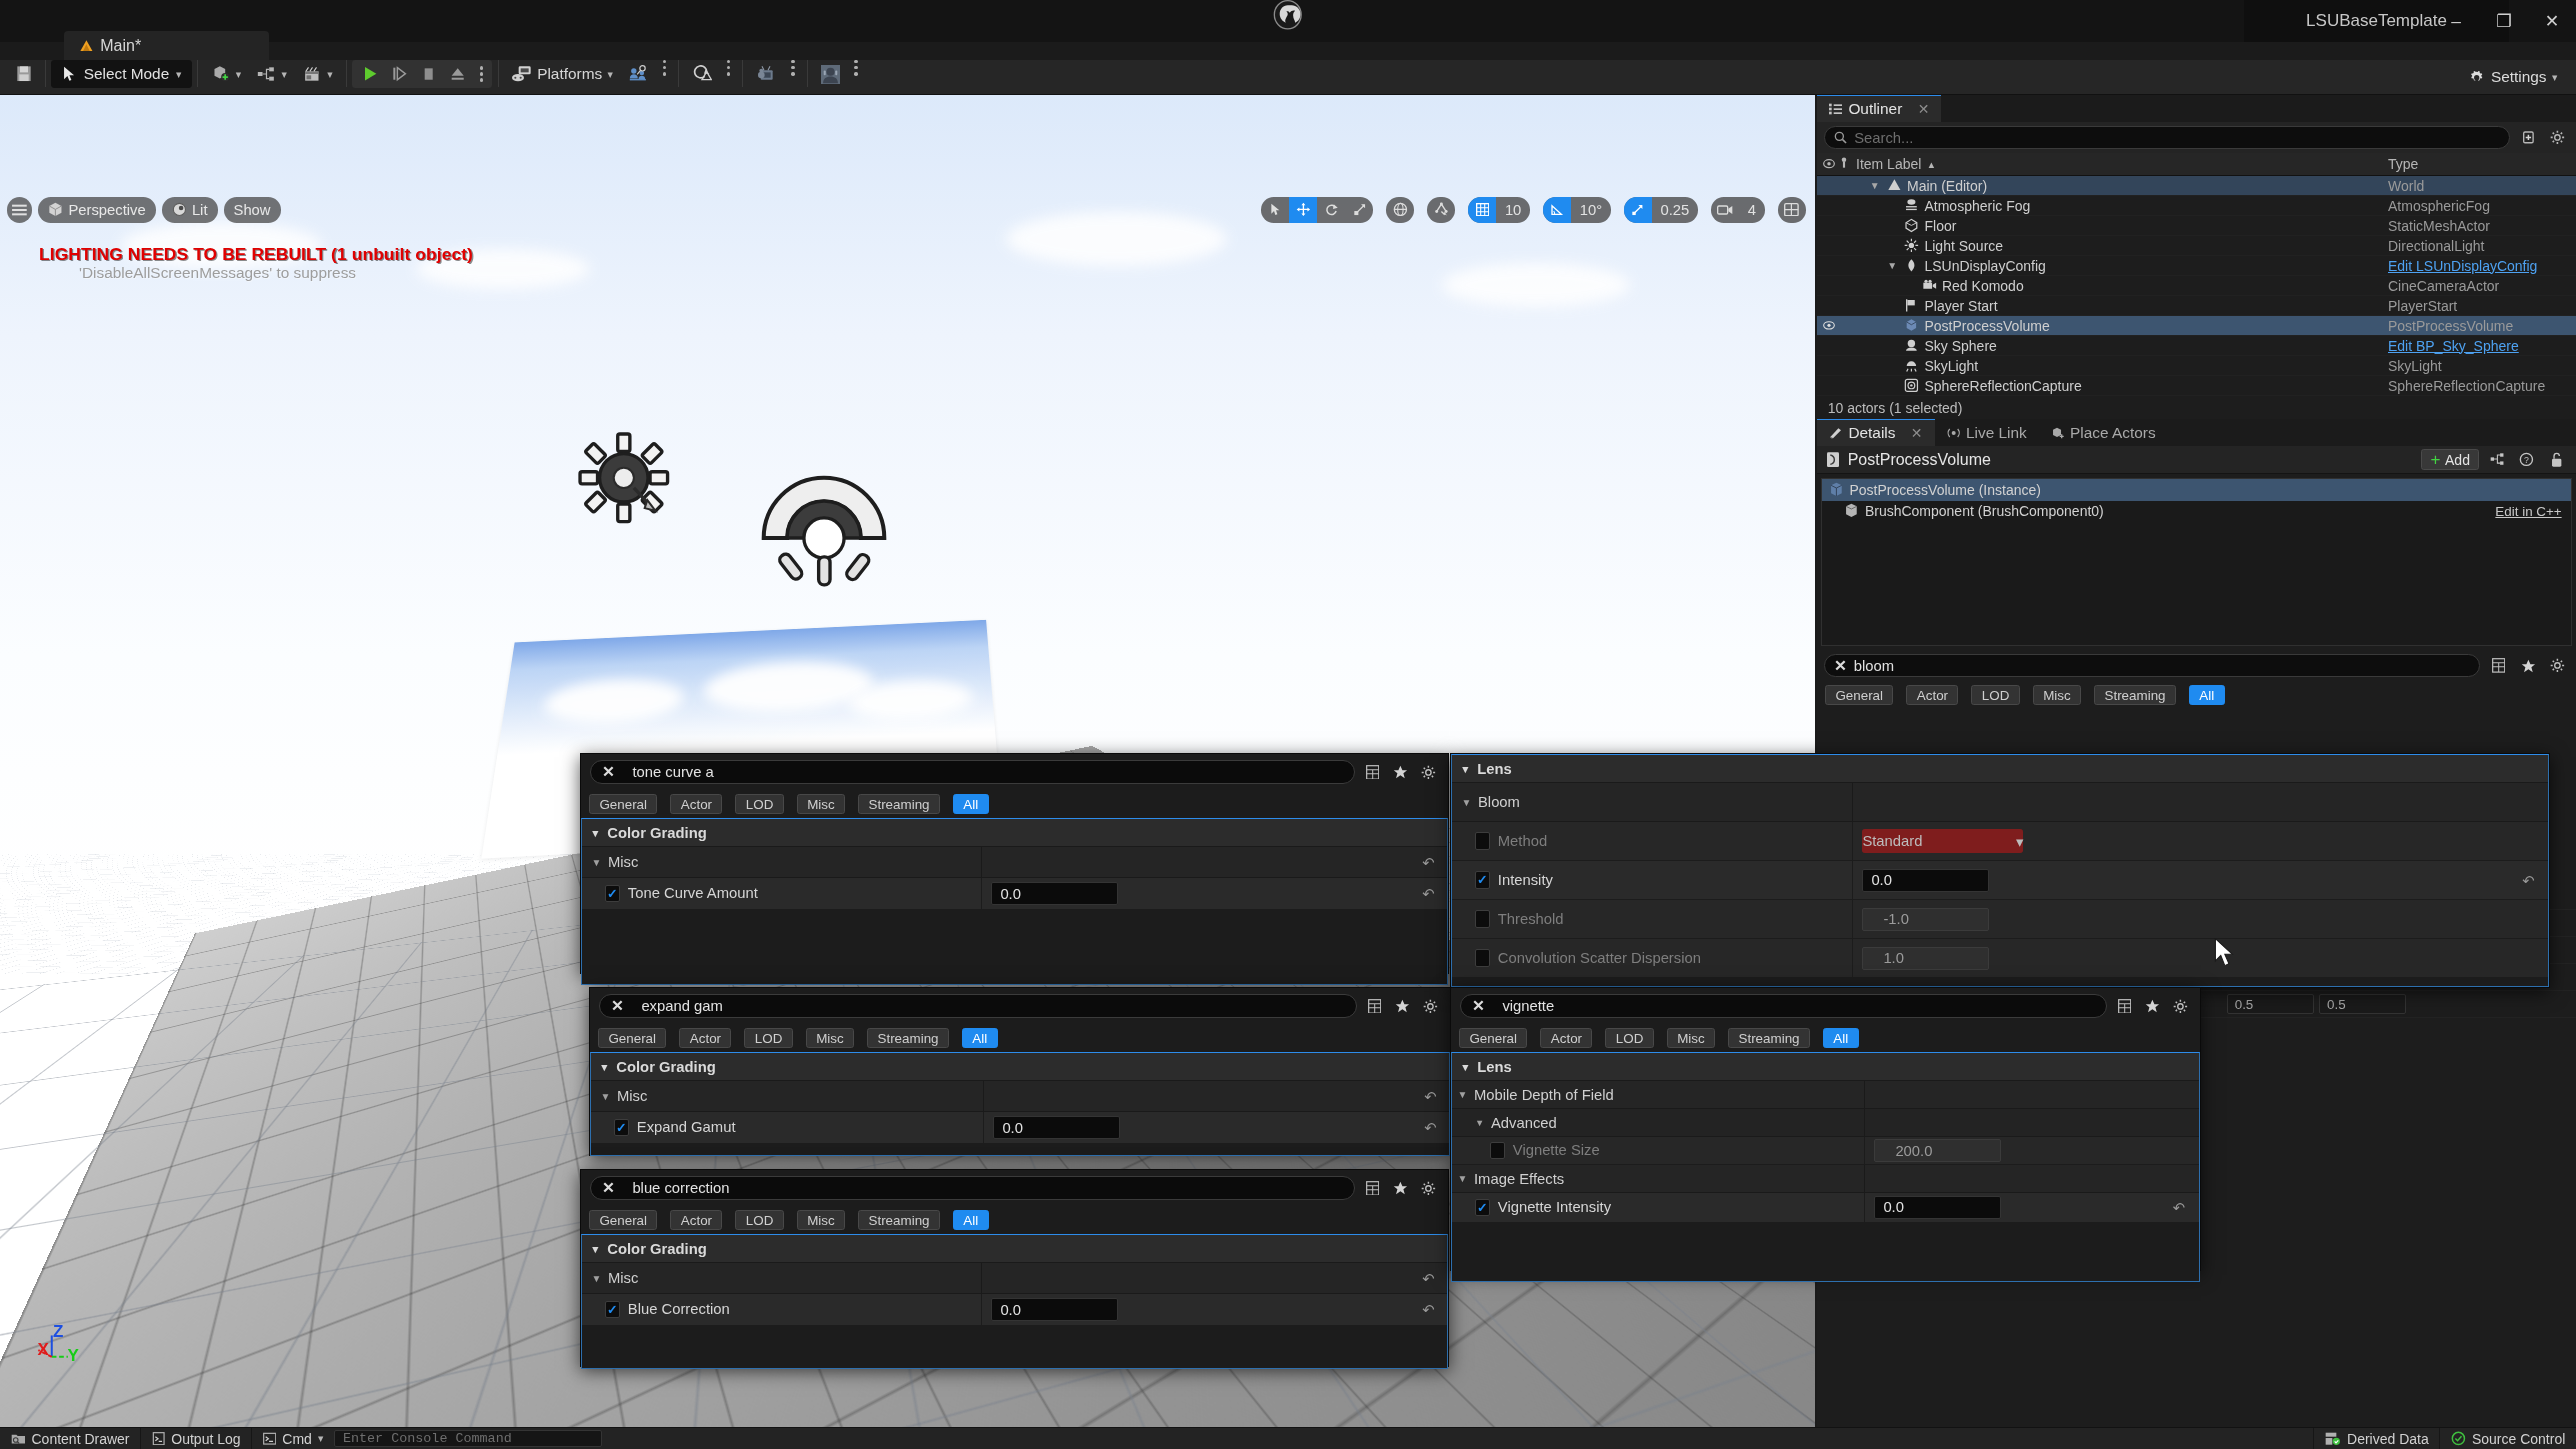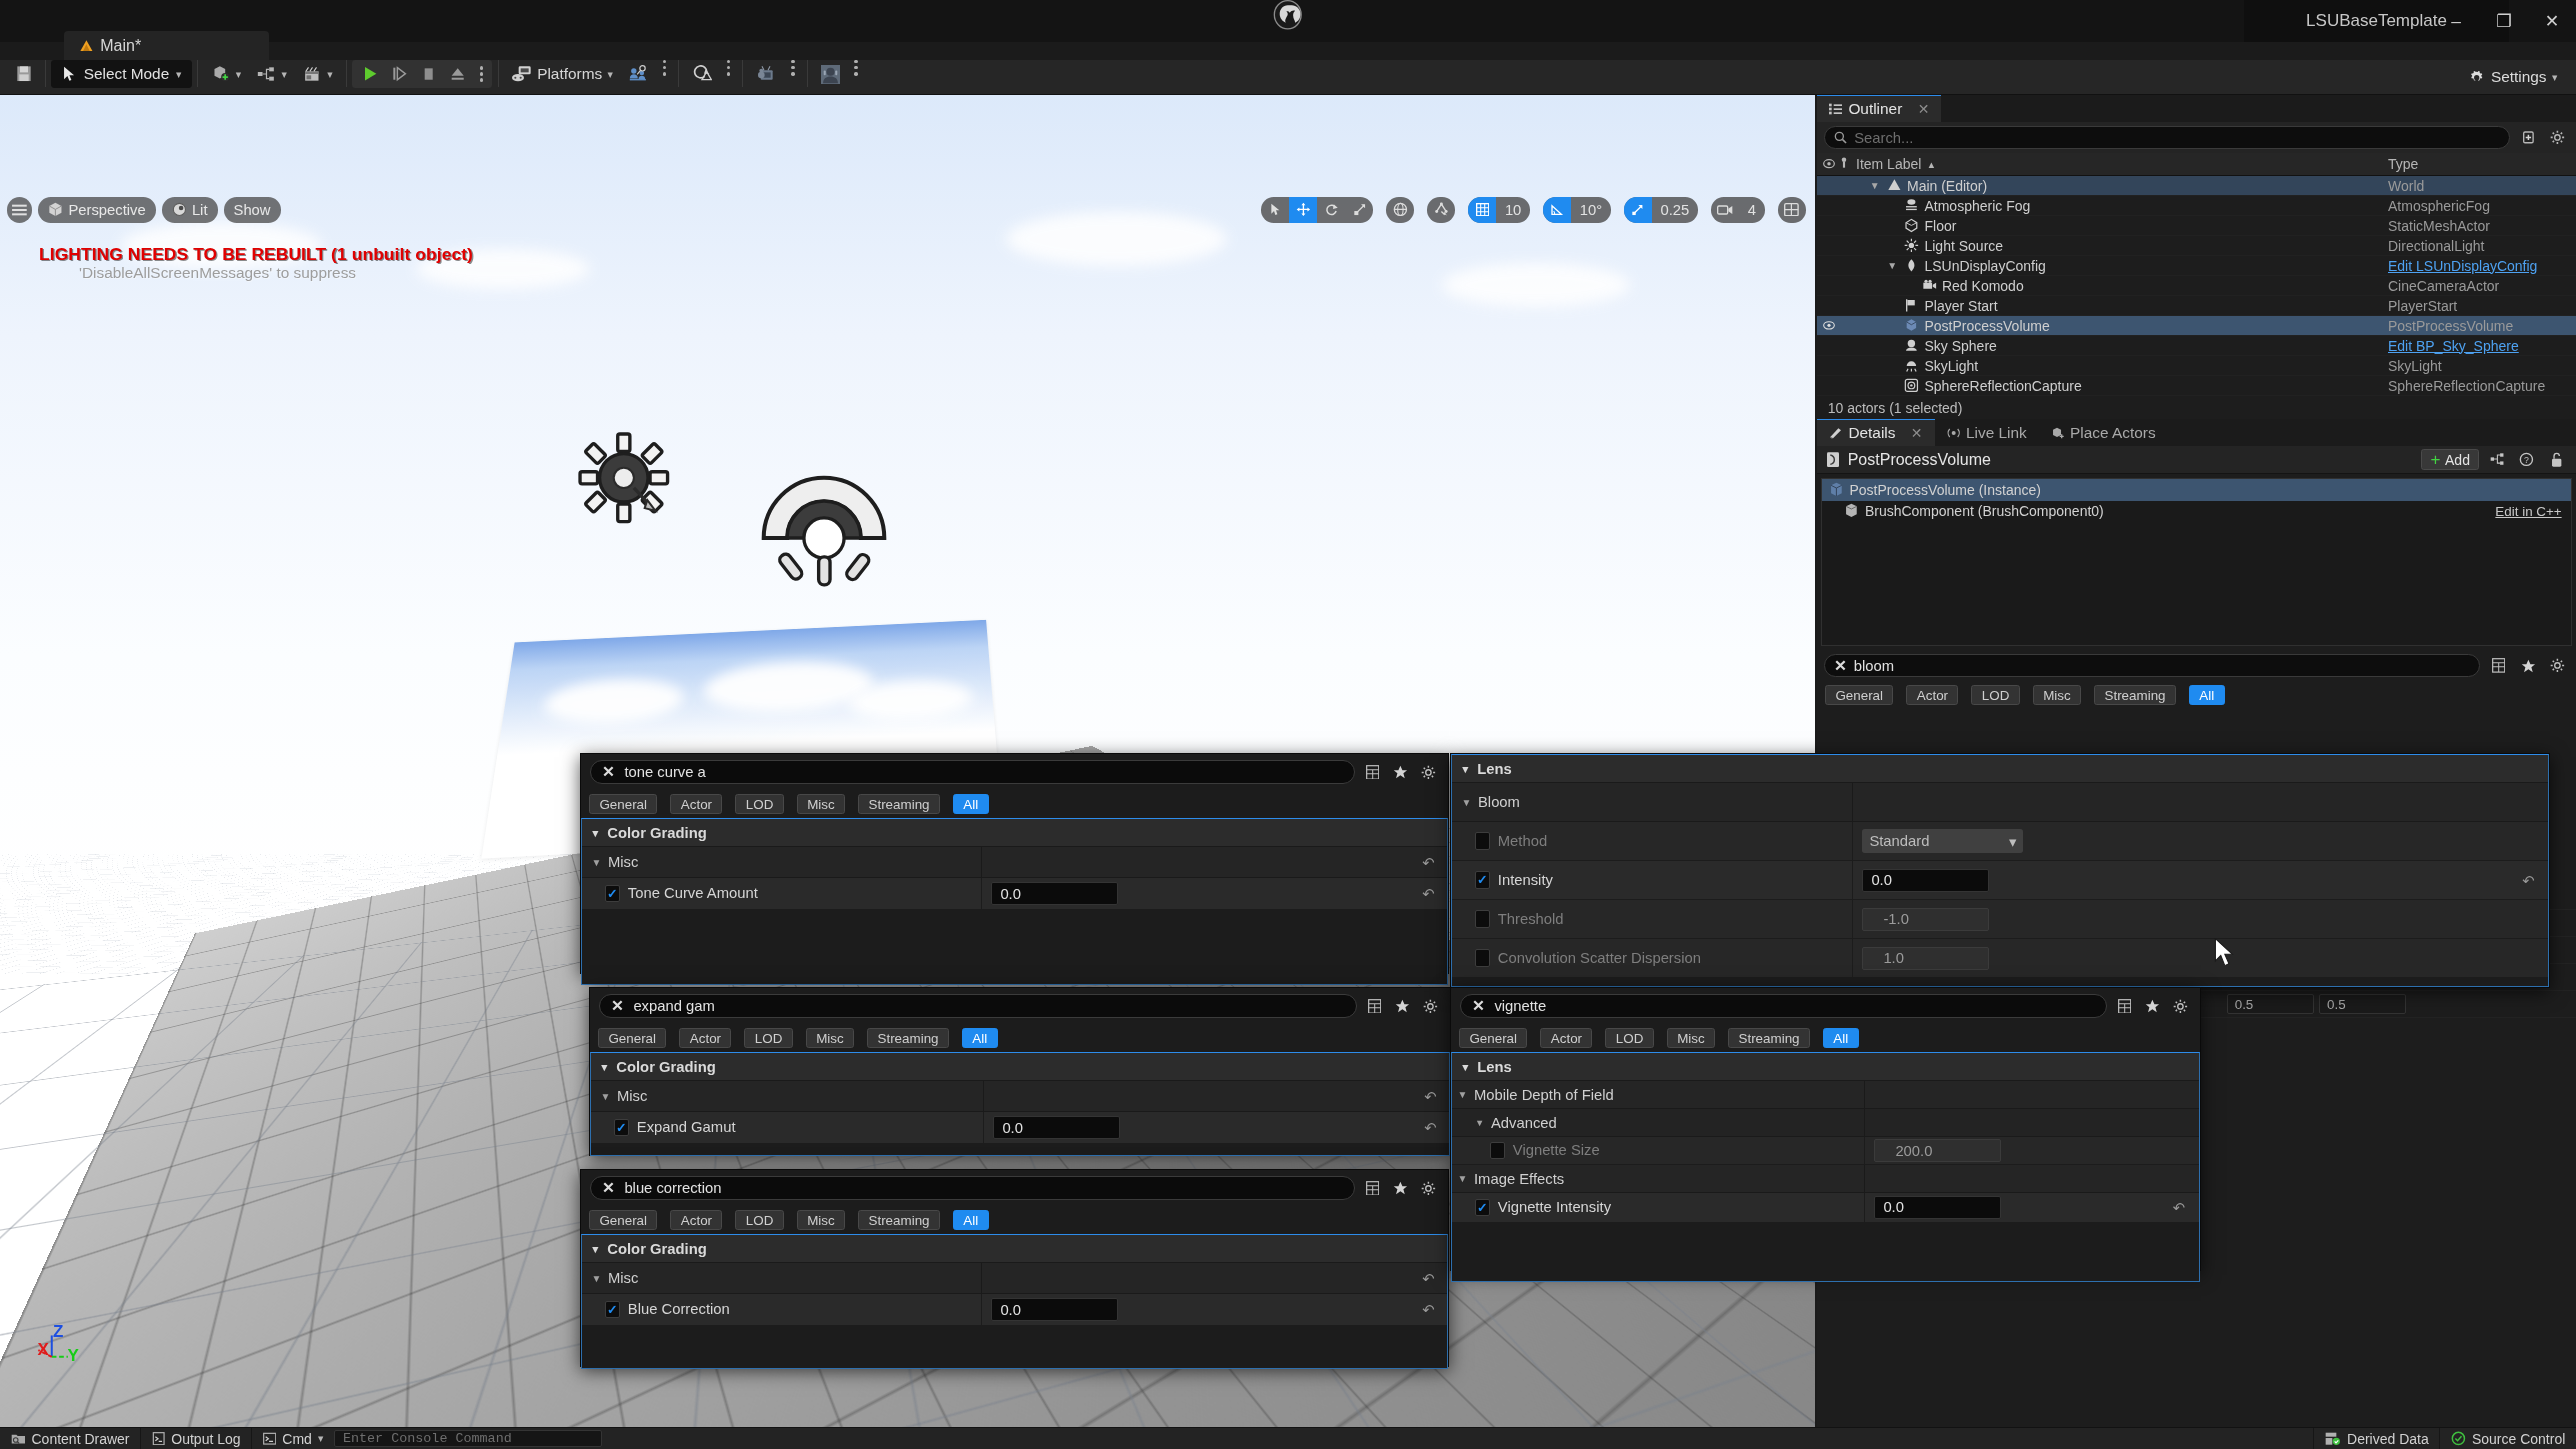--- a/index.html
+++ b/index.html
@@ -225,21 +225,21 @@
     box-shadow: 0 4px 17.4px rgba(0,0,0,.65);
   }
   .fw-search {
     height:36px; display:flex; align-items:center; padding:0 9.4px; gap:8px;
   }
   .fw-input {
     flex:1; height:24px; background:#0b0b0b; border:0.7px solid #3b3b3b; border-radius:12px;
     display:flex; align-items:center; padding:0 10.7px; gap:9.4px;
   }
   .fw-input .xx { color:#dcdcdc; font-size:15.4px; font-weight:bold; }
-  .fw-input .txt { font-size:14.8px; color:#e3e3e3; }
+  .fw-input .txt { font-size:14.8px; color:#e3e3e3;margin-left:8px; }
   .fw-ico { width:20px; display:flex; align-items:center; justify-content:center; color:#c9c9c9;}
   .fw-body { border:0.7px solid #2d6fae; border-top:1.3px solid #2d8ceb; }
   .cat-row {
     height:28px; background:#2c2c2c; display:flex; align-items:center;
     padding-left:8px; gap:6.7px; font-size:14.8px; color:#dadada; font-weight:bold;
     border-bottom:0.7px solid #1a1a1a;
   }
   .sub-row {
     height:31px; background:#252525; display:flex; align-items:center; font-size:14.8px; color:#d0d0d0;
     border-bottom:0.7px solid #1a1a1a;
@@ -260,22 +260,22 @@
     width:14.8px; height:17.4px; background:#0c0c0c; border:0.7px solid #3d3d3d; border-radius:2px;
     display:flex; align-items:center; justify-content:center; color:#1f8bf0; font-size:12.7px; font-weight:bold;
   }
   .ckbox.off { color:transparent; }
   .valbox {
     height:23px; min-width:127px; background:#0b0b0b; border:0.7px solid #343434; border-radius:2px;
     display:flex; align-items:center; padding:0 8px; font-size:14.8px; color:#e2e2e2;
   }
   .valbox.dim { background:#2f2f2f; border-color:#3b3b3b; color:#9b9b9b;padding-left:20px; }
   .dropbox {
-    height:24px; min-width:161px; background:#404040; border-radius:2.7px;
-    display:flex; align-items:center; justify-content:space-between; padding:0 7px;
+    height:24px; min-width:161px; background:#7f1d1d; border-radius:2.7px;
+    display:flex; align-items:center; justify-content:space-between; padding:0 0;
     font-size:14.8px; color:#bdbdbd;
   }
   .fw-filler { background:#1c1c1c; }
 
   
   .statusbar {
     position:absolute; left:0; top:1427px; width:2576px; height:22px;
     background:#232323; display:flex; align-items:center; border-top:0.7px solid #121212;
   }
   .sb-btn {

